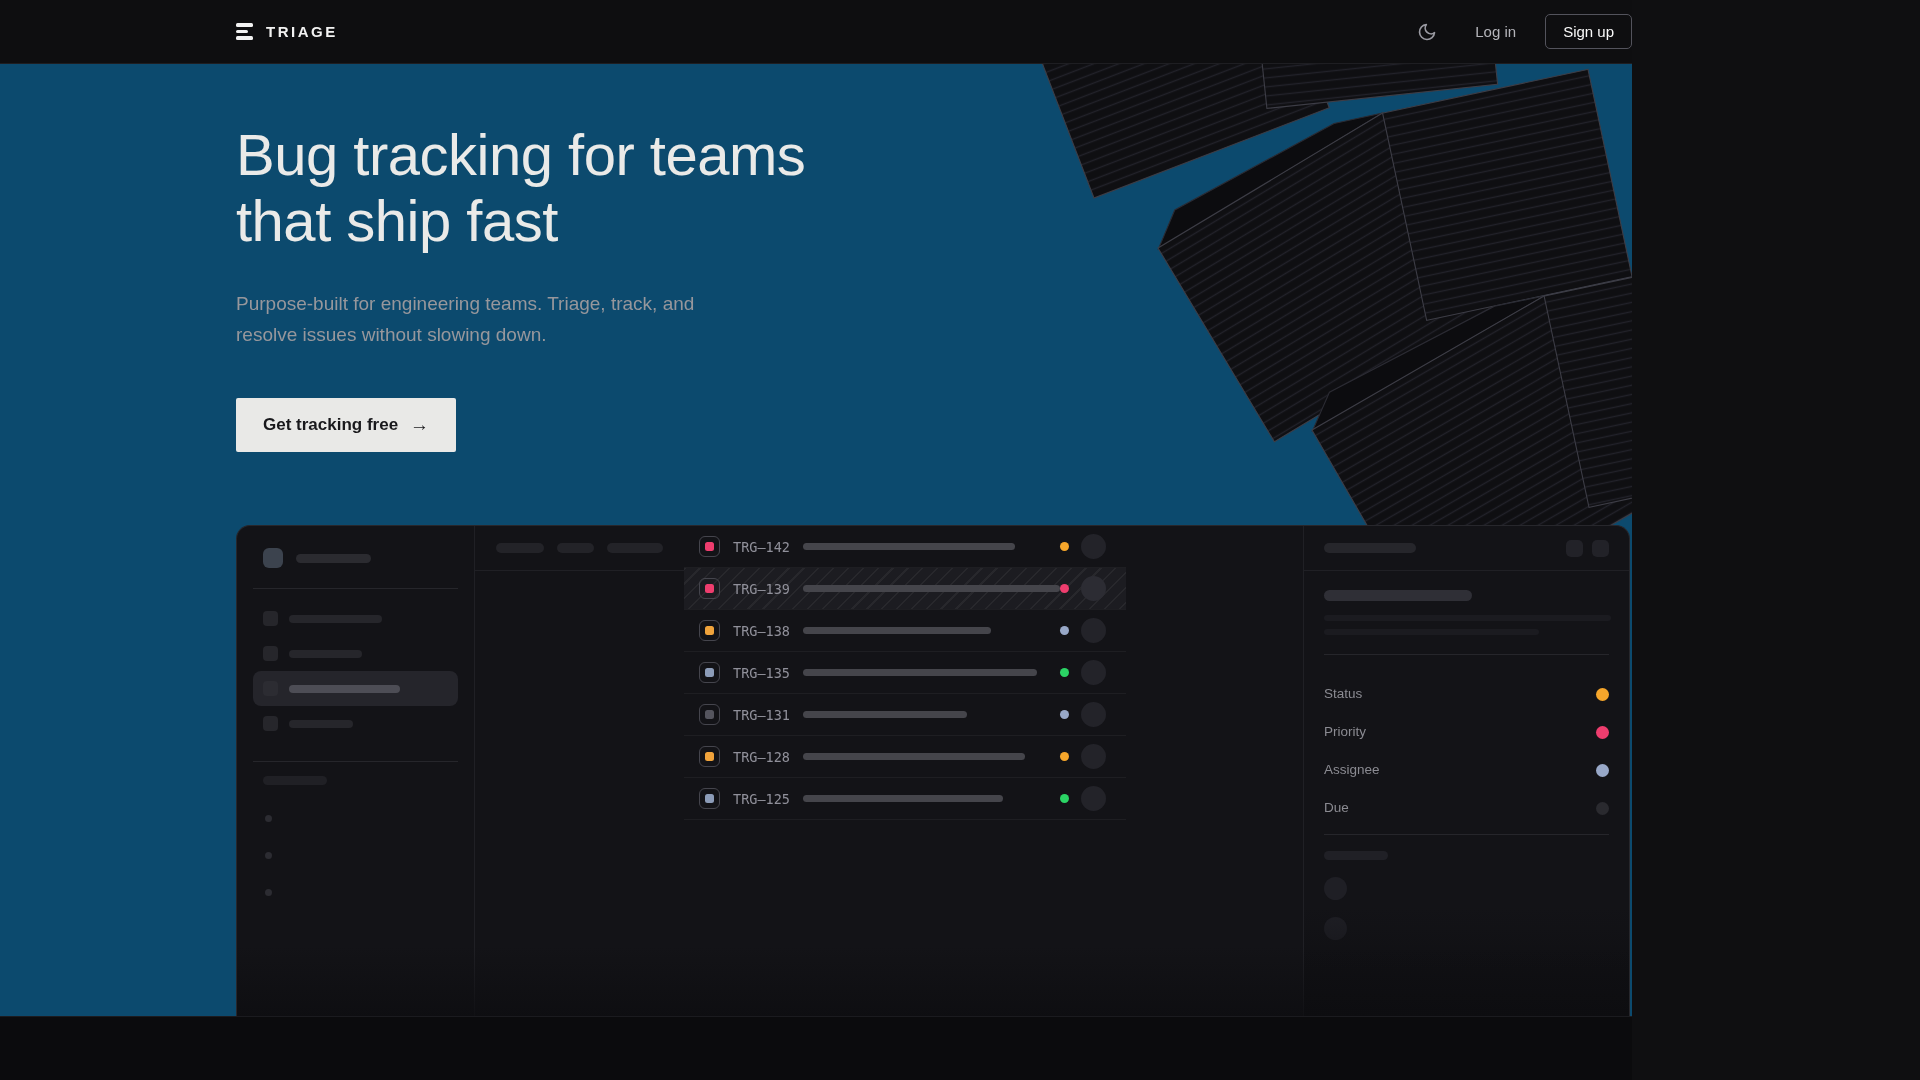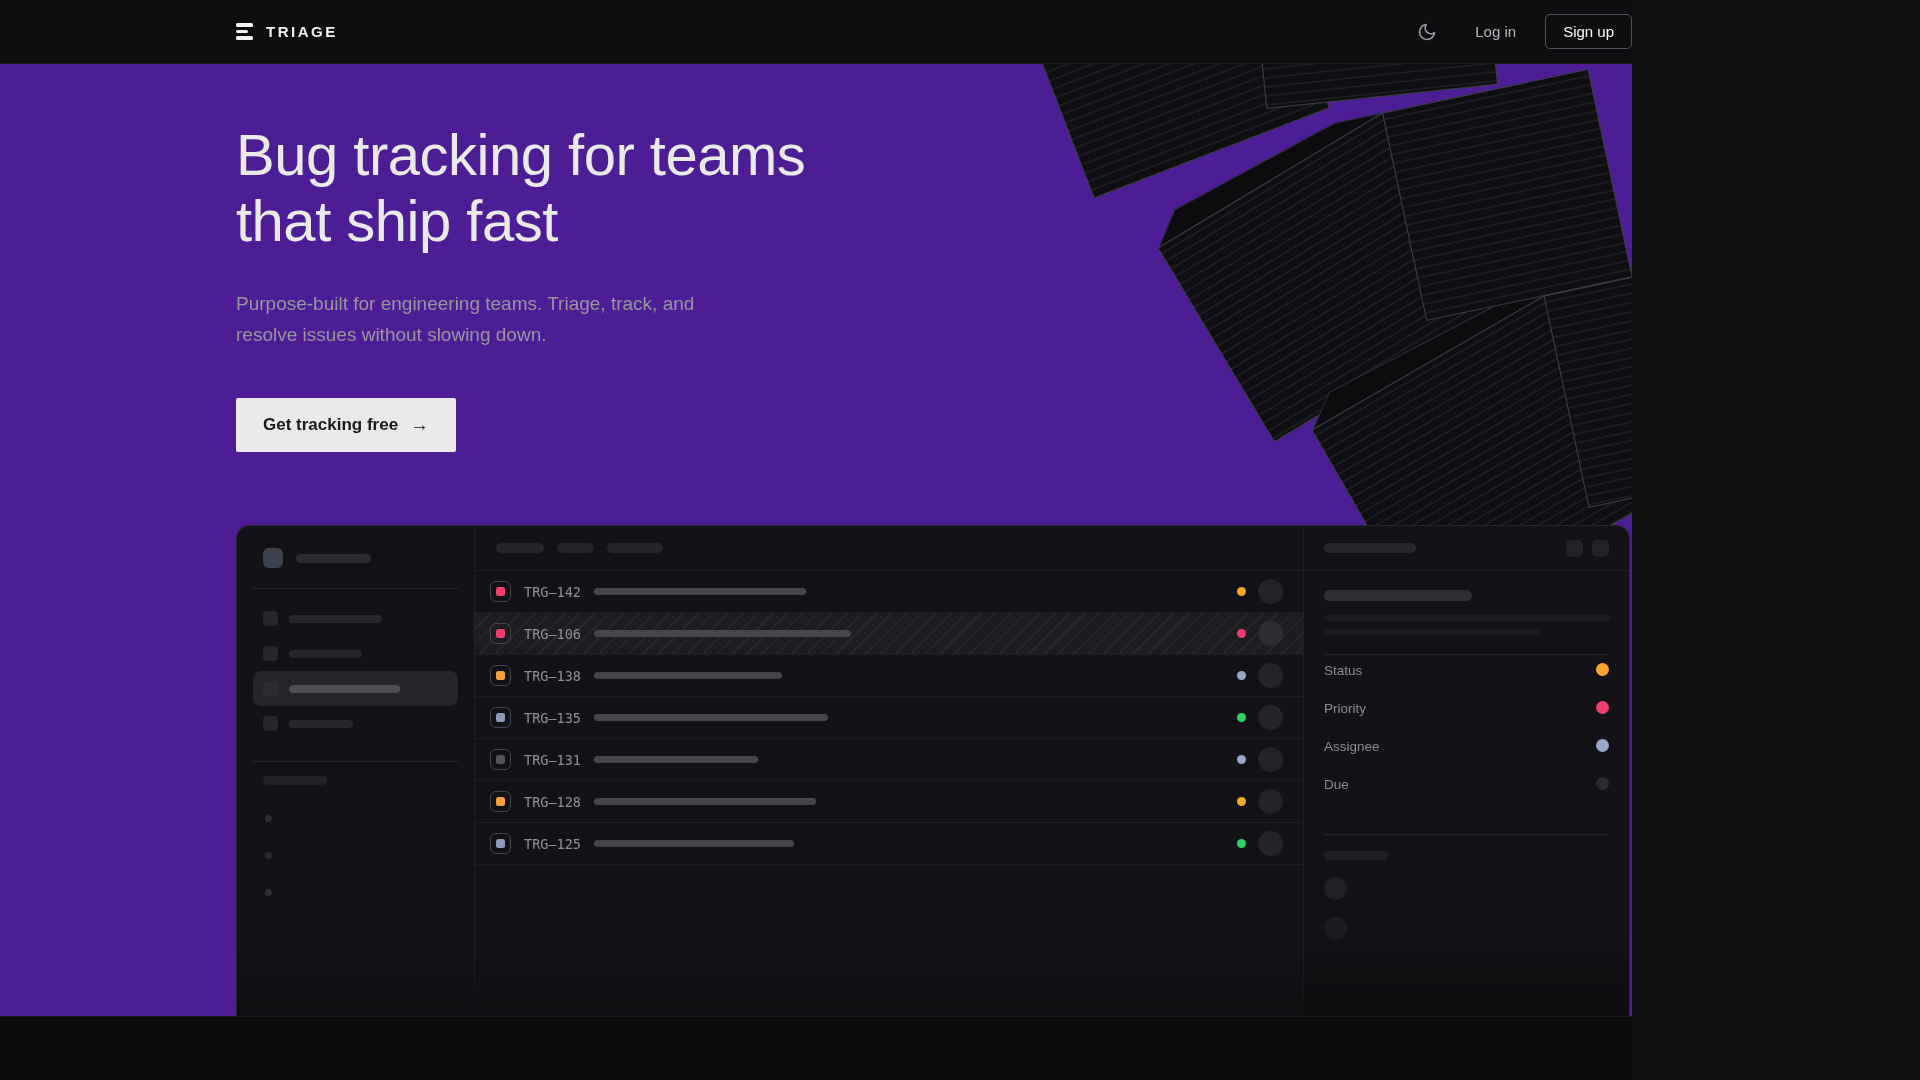--- a/index.html
+++ b/index.html
@@ -1,19 +1,19 @@
 <!DOCTYPE html>
 <html><head>
 <meta charset="utf-8">
 <style>
   * { box-sizing: border-box; margin: 0; padding: 0; }
   html, body { background: #0f0f11; }
   .page {
     position: relative; width: 1632px; height: 1080px;
-    background: #4c1d95; overflow: hidden;
+    background: #0c4a6e; overflow: hidden;
     font-family: "Liberation Sans", sans-serif;
   }
 
   
   .bg-shapes { position: absolute; top: 0; left: 0; z-index: 1; }
 
   
   .site-header {
     position: absolute; top: 0; left: 0; width: 1920px; height: 64px;
     background: #0e0e10; border-bottom: 1px solid #1e1e22;
@@ -73,21 +73,21 @@
   .mk-nav { display: flex; align-items: center; gap: 11px; padding: 10px 10px; border-radius: 8px; }
   .mk-nav .mk-navicon { width: 15px; height: 15px; border-radius: 4px; background: #26262b; flex: none; }
   .mk-nav .mk-navbar { height: 8px; border-radius: 4px; background: #26262b; }
   .mk-nav.active { background: #25252b; }
   .mk-nav.active .mk-navicon { background: #2c2c32; }
   .mk-nav.active .mk-navbar { background: #4d4d55; }
   .mk-section-bar { width: 64px; height: 9px; border-radius: 4.5px; background: #202025; margin: 14px 0 0 10px; }
   .mk-sdot { display: block; width: 7px; height: 7px; border-radius: 50%; background: #2c2c32; margin: 30px 0 0 12px; }
 
   
-  .mk-main { flex: 1; border-right: 1px solid #202025; display: flex; flex-direction: column; }
+  .mk-main { flex: 1; border-right: 1px solid #202025; display: flex; flex-direction: row; }
   .mk-list-header {
     height: 45px; border-bottom: 1px solid #202025; flex: none;
     display: flex; align-items: center; gap: 13px; padding: 0 21px;
   }
   .mk-pill { height: 10px; border-radius: 5px; background: #232328; }
   .mk-row {
     height: 42px; border-bottom: 1px solid #1e1e22; flex: none;
     display: flex; align-items: center; padding: 0 20px 0 15px;
   }
   .mk-row.selected {
@@ -123,21 +123,21 @@
   }
   .mk-dh-bar { width: 92px; height: 10px; border-radius: 5px; background: #26262b; }
   .mk-dh-actions { display: flex; gap: 9px; }
   .mk-dh-actions span { width: 17px; height: 17px; border-radius: 5px; background: #222228; display: block; }
   .mk-title-bar { width: 148px; height: 11px; border-radius: 5.5px; background: #2f2f36; margin-top: 19px; }
   .mk-desc-bar { height: 6px; border-radius: 3px; background: #1b1b20; }
   .mk-desc-bar.l1 { width: 287px; margin-top: 14px; }
   .mk-desc-bar.l2 { width: 215px; margin-top: 8px; }
   .mk-d-divider { height: 1px; background: #26262b; margin-top: 19px; }
   .mk-props { margin-top: 8px; }
-  .mk-prop { height: 38px; display: flex; align-items: flex-start; justify-content: space-between; }
+  .mk-prop { height: 38px; display: flex; align-items: flex-end; justify-content: space-between; }
   .mk-plabel { font-size: 13.5px; color: #8b8b92; }
   .mk-pdot { width: 13px; height: 13px; border-radius: 50%; display: block; }
   .mk-act-bar { width: 64px; height: 9px; border-radius: 4.5px; background: #202026; margin-top: 16px; }
   .mk-actavatar { width: 23px; height: 23px; border-radius: 50%; background: #1f1f25; margin-top: 17px; }
 
   
   .page-footer {
     position: absolute; left: 0; top: 1016px; width: 1920px; height: 64px;
     background: #0b0b0d; border-top: 1px solid #1b1b1f; z-index: 6;
   }
@@ -260,21 +260,21 @@
             <span class="mk-id">TRG–142</span>
             <span class="mk-titlebar" style="width:212px"></span>
             <span class="mk-flex"></span>
             <span class="mk-status" style="background:#f6a62b"></span>
             <span class="mk-avatar"></span>
           </div>
           <div class="mk-row selected">
             <span class="mk-type">
               <span style="background:#ee3d6e"></span>
             </span>
-            <span class="mk-id">TRG–106</span>
+            <span class="mk-id">TRG–139</span>
             <span class="mk-titlebar" style="width:257px"></span>
             <span class="mk-flex"></span>
             <span class="mk-status" style="background:#ee3d6e"></span>
             <span class="mk-avatar"></span>
           </div>
           <div class="mk-row">
             <span class="mk-type">
               <span style="background:#f0a33b"></span>
             </span>
             <span class="mk-id">TRG–138</span>

